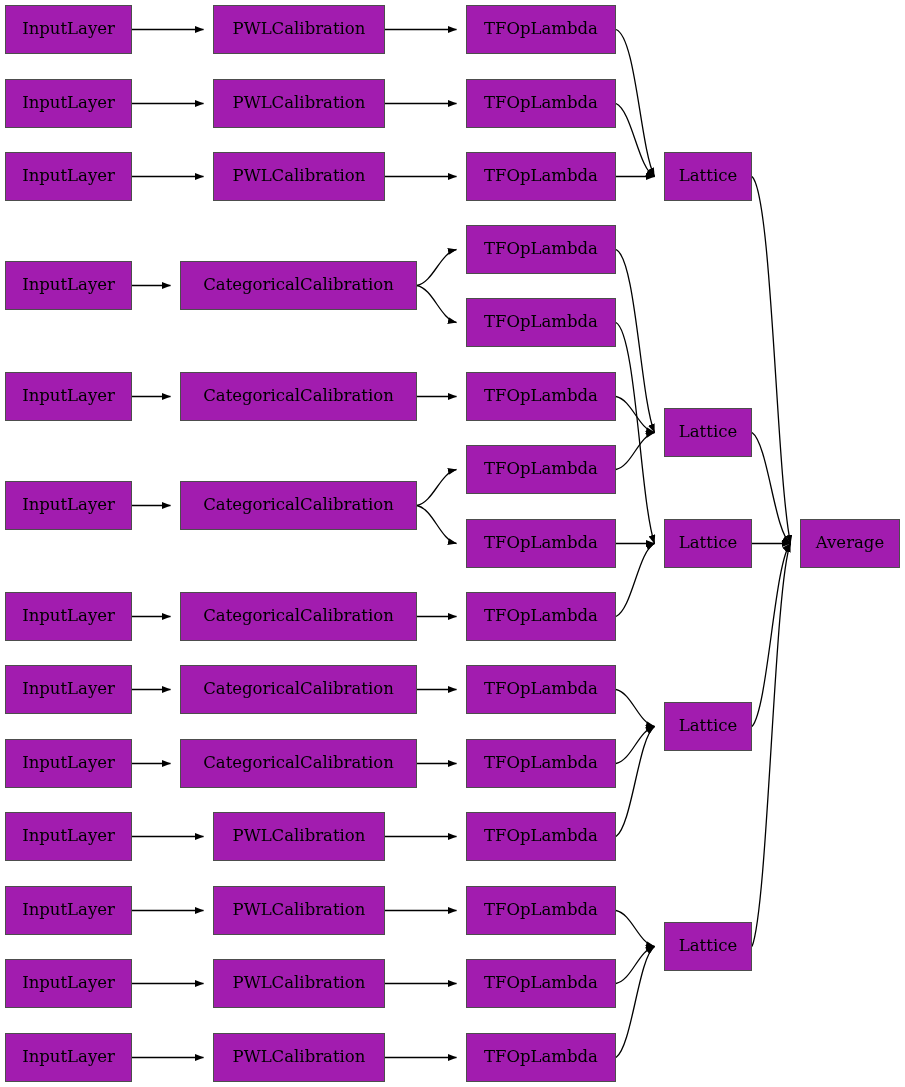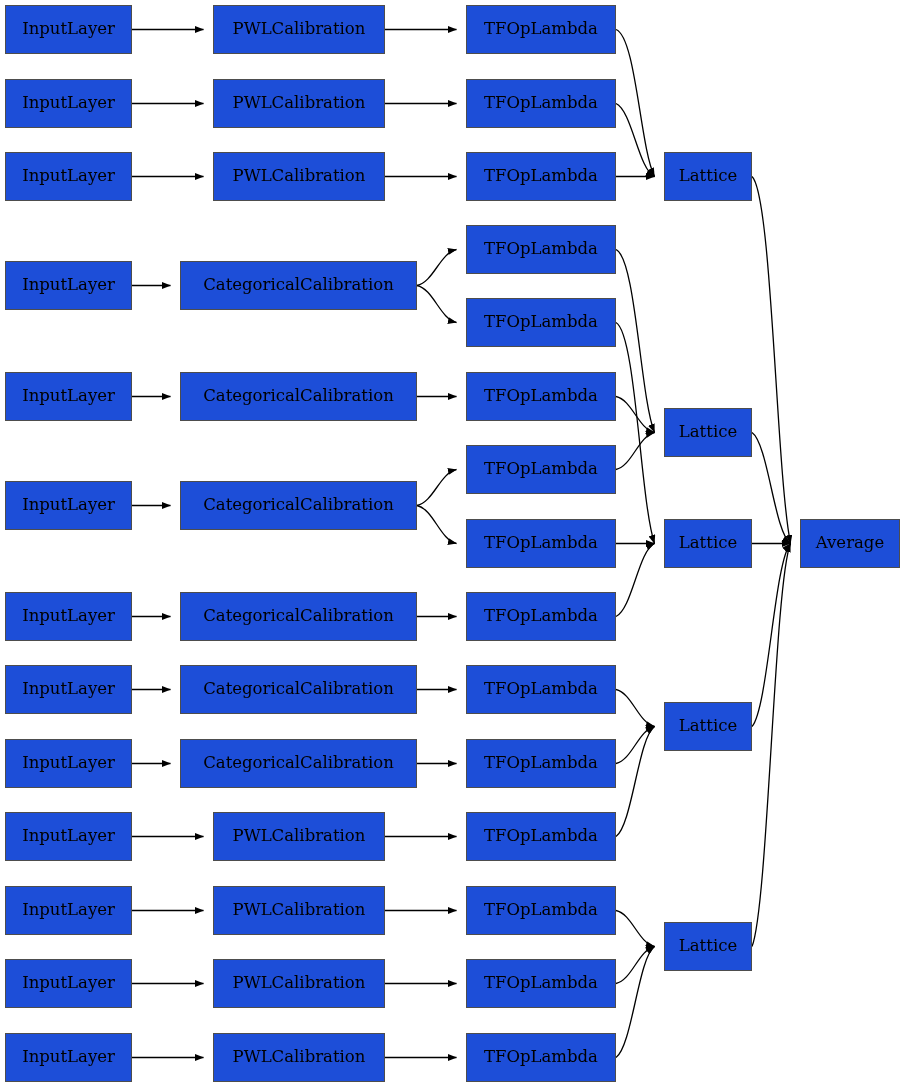--- a/index.html
+++ b/index.html
@@ -1,19 +1,19 @@
 <!DOCTYPE html>
 <html><head>
 <meta charset="utf-8">
 <style>
   html,body{margin:0;padding:0;background:#ffffff;}
   body{width:905px;height:1087px;font-family:"DejaVu Serif","Liberation Serif",serif;}
   #canvas{position:relative;width:905px;height:1087px;overflow:hidden;background:#fff;}
   #edges{position:absolute;left:0;top:0;width:905px;height:1087px;}
-  .node{position:absolute;box-sizing:border-box;border:1.4px solid #4d4d4d;background:#1d4ed8;
+  .node{position:absolute;box-sizing:border-box;border:1.4px solid #4d4d4d;background:#a21caf;
         display:flex;align-items:center;justify-content:center;color:#000;
         font-size:16.5px;line-height:1;white-space:nowrap;}
   .node span{pointer-events:none;}
 </style>
 </head>
 <body>
 
 <div id="canvas">
   <svg id="edges" viewBox="0 0 905 1087">
     <defs>

